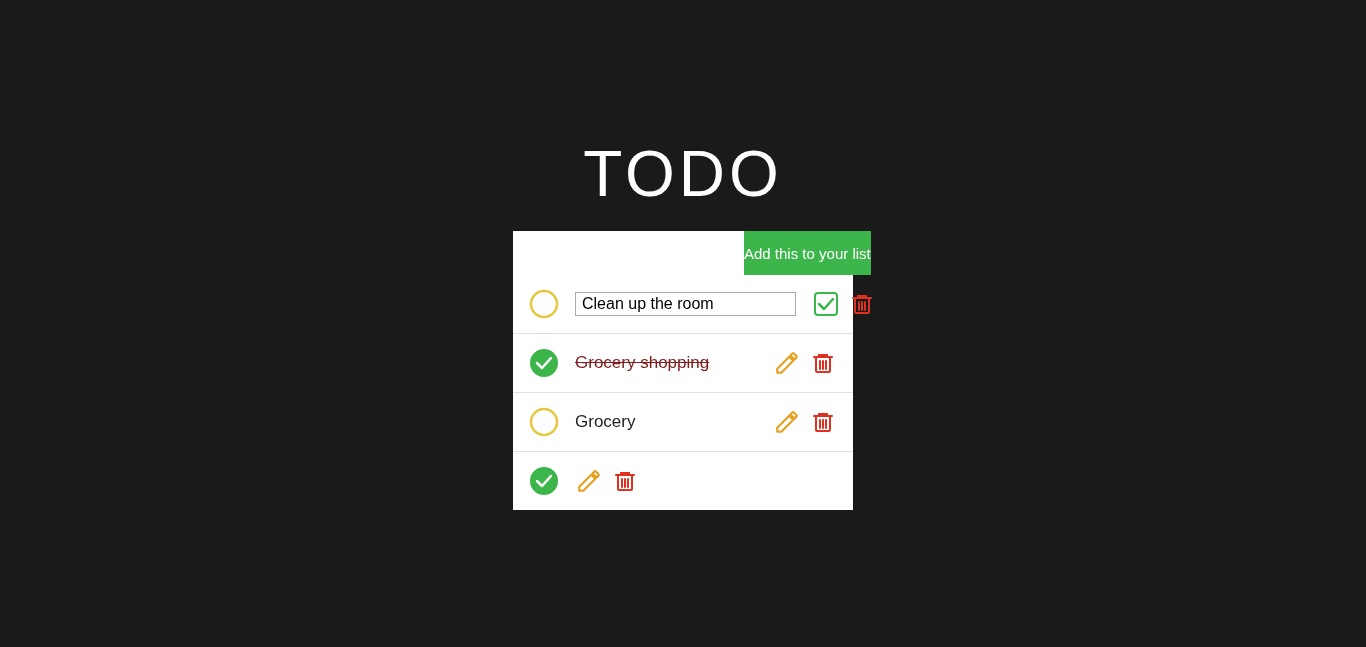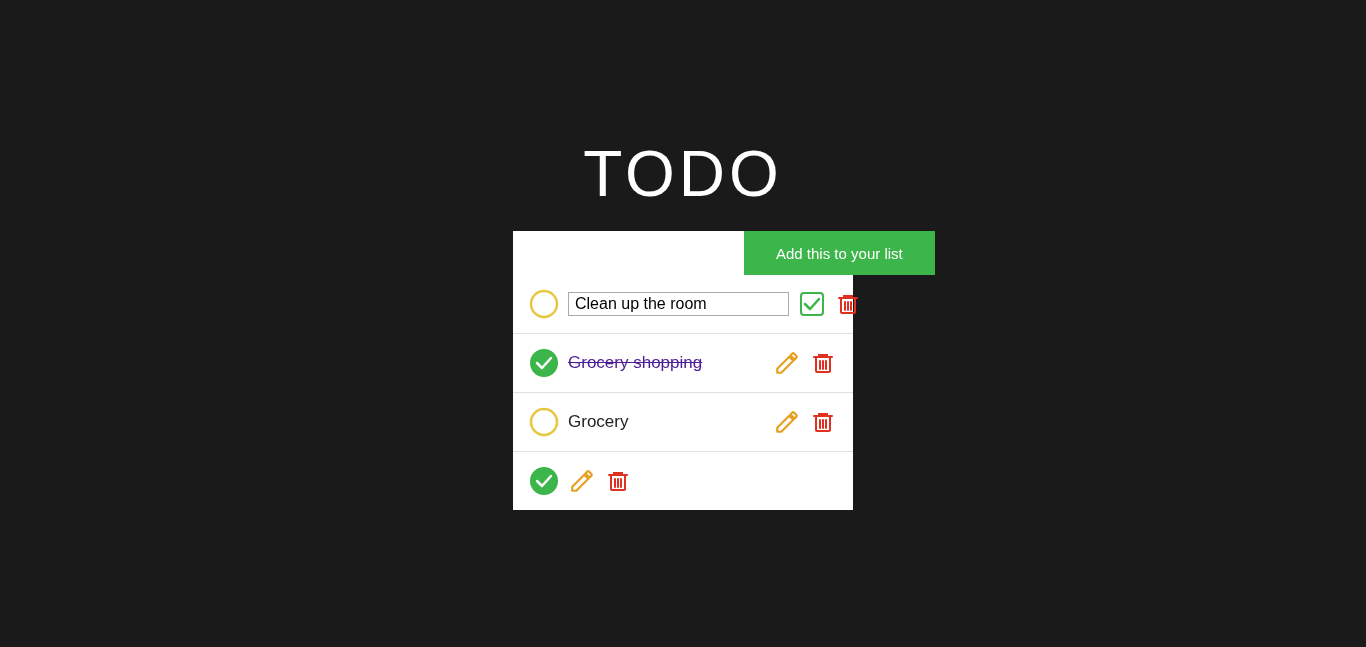--- a/index.html
+++ b/index.html
@@ -48,39 +48,39 @@
       padding: 0 12px;
       font-size: 16px;
       background: #ffffff;
       border-radius: 0;
     }
 
     .add-button {
       background-color: #3cb54a;
       color: #ffffff;
       border: none;
-      padding: 0 32px;
+      padding: 0 0;
       height: 44px;
       font-size: 15px;
       cursor: pointer;
       white-space: nowrap;
     }
 
     .todo-list {
       background: #ffffff;
       width: 340px;
       margin-top: 0;
     }
 
     .todo-item {
       display: flex;
       align-items: center;
       padding: 14px 16px;
       border-bottom: 1px solid #e0e0e0;
-      gap: 9px;
+      gap: 16px;
     }
 
     .todo-item:last-child {
       border-bottom: none;
     }
 
     .todo-item.editing {
       background: #ffffff;
     }
 
@@ -97,21 +97,21 @@
     }
 
     .todo-text {
       flex: 1;
       font-size: 17px;
       color: #222222;
     }
 
     .todo-text.completed {
       text-decoration: line-through;
-      color: #4c1d95;
+      color: #7f1d1d;
     }
 
     .todo-edit-input {
       flex: 1;
       border: 1px solid #aaa;
       padding: 2px 6px;
       font-size: 16px;
       outline: none;
     }
 

